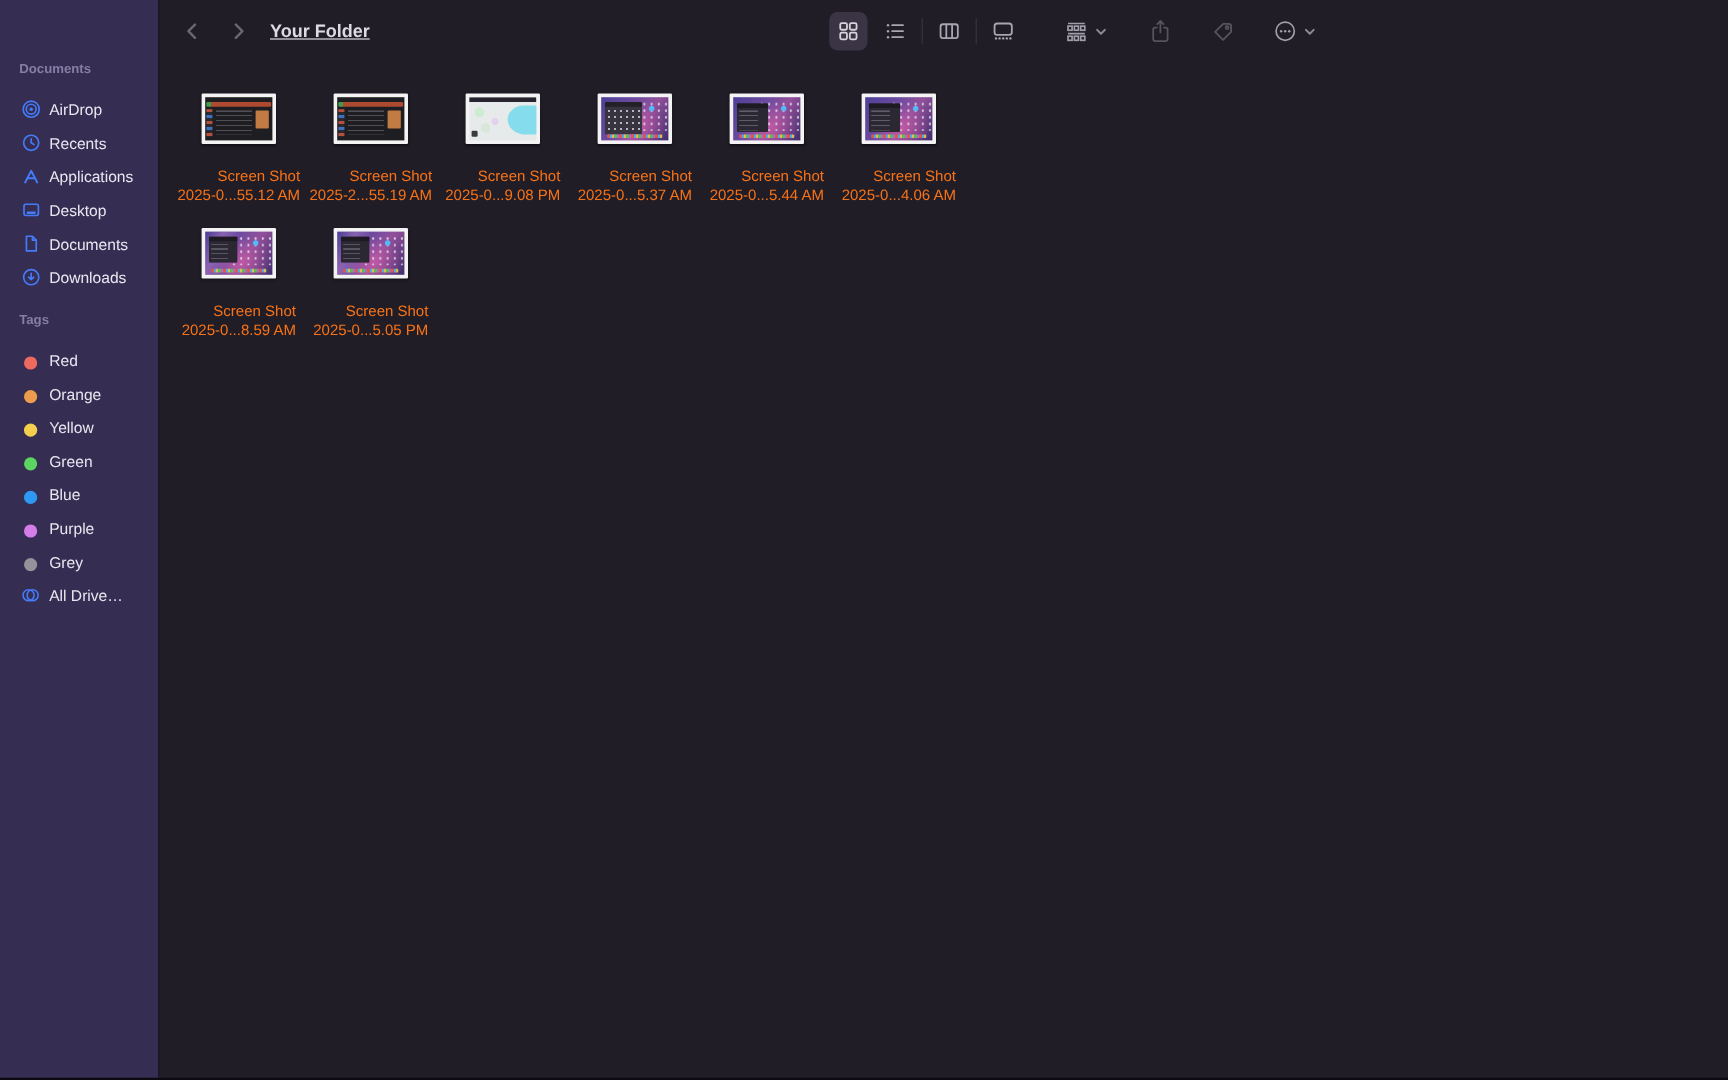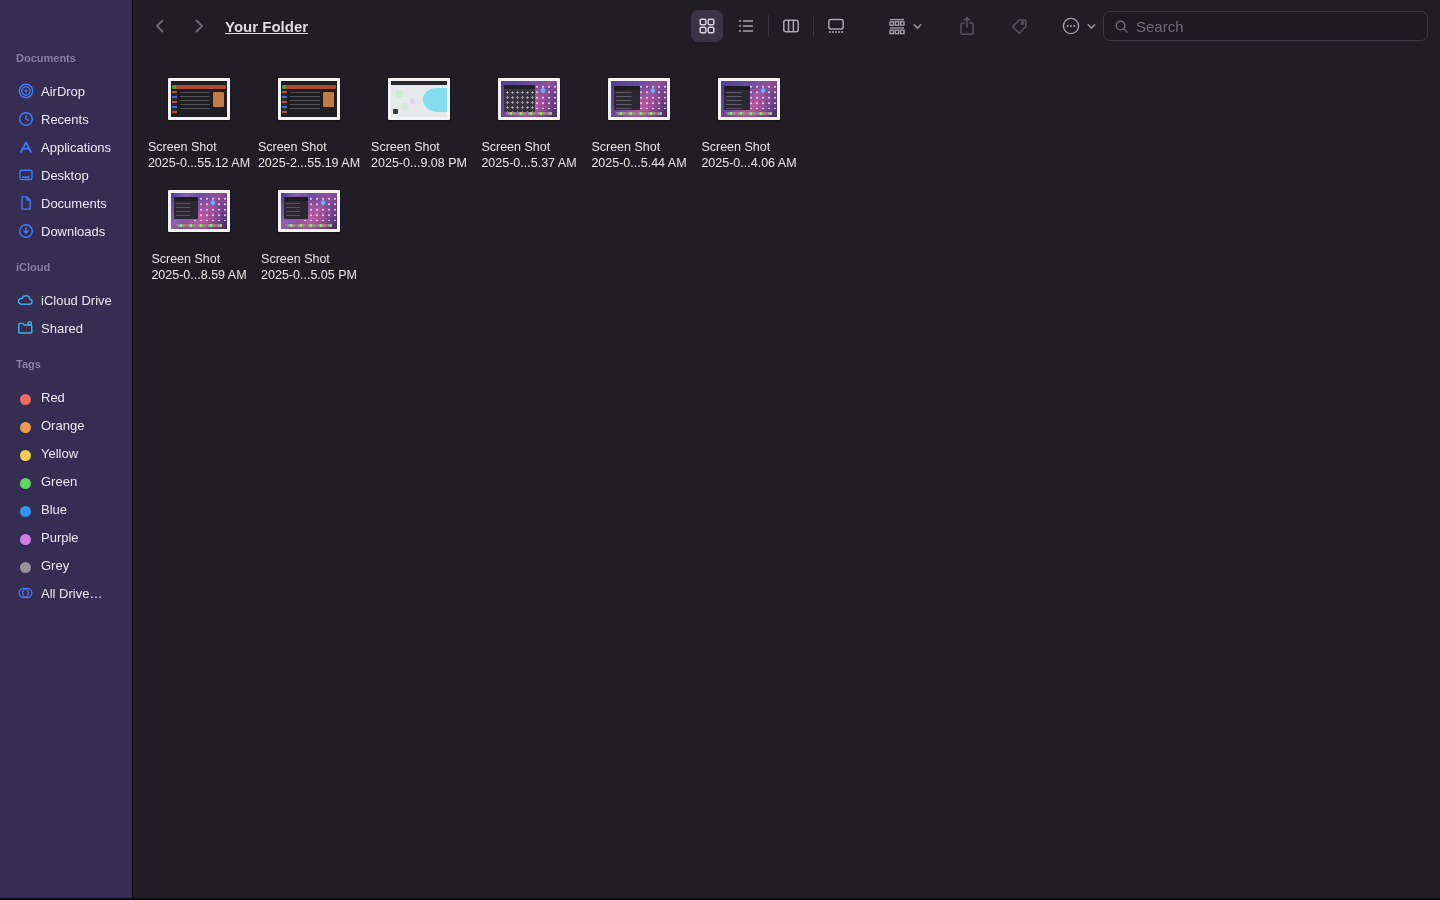--- a/index.html
+++ b/index.html
@@ -54,21 +54,21 @@
 
   
   .grid { position:absolute; left:0; top:52px; right:0; bottom:0;
           padding:26px 0 0 11px; display:flex; flex-wrap:wrap; align-content:flex-start;
           width:680px; }
   .file { width:110px; height:112px; display:flex; flex-direction:column; align-items:center; }
   .thumb { width:62px; height:42px; background:#f4f3f3; border-radius:1px; padding:3px;
            box-shadow:0 1px 2px rgba(0,0,0,.45); position:relative; flex:none; }
   .timg { position:relative; width:100%; height:100%; overflow:hidden; }
   .t-a,.t-b,.t-c { position:absolute; }
-  .fname { margin-top:19px; text-align:left; font-size:12.5px; line-height:16px; color:#e5e5e5; }
+  .fname { margin-top:19px; text-align:right; font-size:12.5px; line-height:16px; color:#f97316; }
 
   
   [data-kind="app-dark"] .timg { background:#1e1e22; }
   [data-kind="app-dark"] .t-a { left:1px; right:1px; top:4px; height:4px; border-radius:1px;
       background:linear-gradient(90deg,#3f9e4d 0 4px,#ae4a30 4px); }
   [data-kind="app-dark"] .t-b { left:1px; top:10px; bottom:3px; width:5px;
       background:repeating-linear-gradient(180deg,#b5503e 0 2px,#2a2a2e 2px 5px,#3e6fc0 5px 7px,#2a2a2e 7px 10px); }
   [data-kind="app-dark"] .t-c { right:3px; top:11px; width:11px; height:15px; border-radius:1px;
       background:#c27b42; }
   [data-kind="app-dark"] .timg::after { content:''; position:absolute; left:9px; top:11px;
@@ -187,42 +187,20 @@
         <span class="sb-ic">
           <svg width="16" height="16" viewBox="0 0 16 16" fill="none" stroke="currentColor" stroke-width="1.4" stroke-linecap="round" stroke-linejoin="round">
             <circle cx="8" cy="8" r="6.3"></circle>
               <path d="M8 4.8v5M5.9 7.9 8 10l2.1-2.1"></path>
           </svg>
           </span>
         <span class="sb-label">Downloads</span>
       </div>
     </div>
 
-    <div class="section">
-      <div class="section-label">iCloud</div>
-
-      <div class="sb-item">
-        <span class="sb-ic" style="color:#41a7e8">
-          <svg width="17" height="16" viewBox="0 0 17 16" fill="none" stroke="currentColor" stroke-width="1.4" stroke-linejoin="round">
-            <path d="M4.6 12.2a2.9 2.9 0 1 1 .5-5.7 4 4 0 0 1 7.8 1 2.35 2.35 0 0 1-.5 4.7z"></path>
-          </svg>
-          </span>
-        <span class="sb-label">iCloud Drive</span>
-      </div>
-
-      <div class="sb-item">
-        <span class="sb-ic" style="color:#41b4e0">
-          <svg width="17" height="16" viewBox="0 0 17 16" fill="none" stroke="currentColor" stroke-width="1.4" stroke-linejoin="round">
-            <path d="M1.8 12V4.4a1 1 0 0 1 1-1h3.1l1.3 1.6h6.6a1 1 0 0 1 1 1V12a1 1 0 0 1-1 1H2.8a1 1 0 0 1-1-1z"></path>
-            <circle cx="12.7" cy="3.3" r="1.7" fill="#362d52"></circle>
-          </svg>
-          </span>
-        <span class="sb-label">Shared</span>
-      </div>
-    </div>
 
     <div class="section">
       <div class="section-label">Tags</div>
 
       <div class="sb-item">
         <span class="tag-dot" style="background: rgb(237, 106, 95);"></span>
         <span class="sb-label">Red</span>
       </div>
       <div class="sb-item">
         <span class="tag-dot" style="background: rgb(235, 157, 77);"></span>
@@ -359,29 +337,20 @@
             </g>
           </svg>
           <span class="chev">
             <svg width="11" height="11" viewBox="0 0 12 12" fill="none" stroke="currentColor" stroke-width="1.8" stroke-linecap="round" stroke-linejoin="round">
                 <path d="m2.5 4.2 3.5 3.6 3.5-3.6"></path>
               </svg>
           </span>
         </div>
       </div>
 
-      <div class="search">
-        <span class="mag">
-          <svg width="15" height="15" viewBox="0 0 16 16" fill="none" stroke="currentColor" stroke-width="1.5" stroke-linecap="round">
-            <circle cx="7" cy="7" r="4.6"></circle>
-              <path d="m10.6 10.6 3.4 3.4"></path>
-          </svg>
-          </span>
-        <input type="text" placeholder="Search" style="">
-      </div>
     </header>
 
     <section class="grid">
 
       <div class="file">
         <div class="thumb" data-kind="app-dark">
           <div class="timg">
             <div class="t-a"></div>
               <div class="t-b"></div>
               <div class="t-c"></div>

